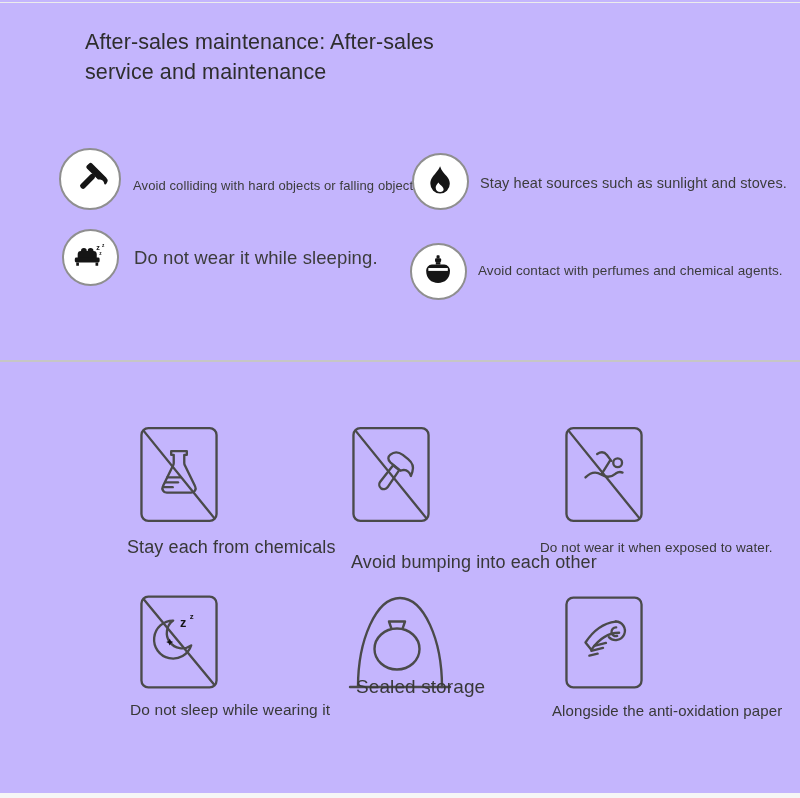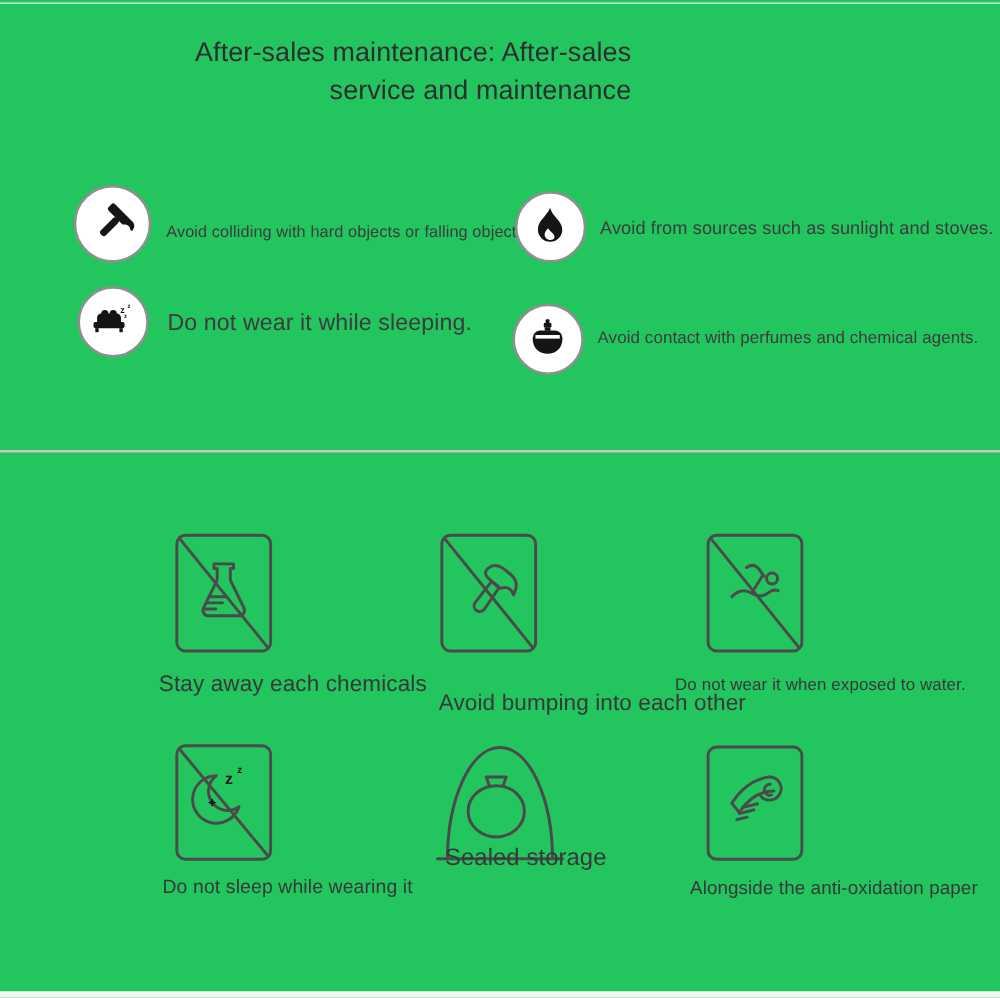--- a/index.html
+++ b/index.html
@@ -1,20 +1,20 @@
 <!DOCTYPE html>
 <html><head>
 <meta charset="utf-8">
 <style>
   * { margin:0; padding:0; box-sizing:border-box; }
   html,body { background:#ffffff; }
   body { font-family:"Liberation Sans","DejaVu Sans",sans-serif; }
   .canvas {
     position:relative; width:800px; height:798px;
-    background:#22c55e; overflow:hidden;text-align:right;
+    background:#c4b5fd; overflow:hidden;
   }
   .hairline-top { position:absolute; left:0; top:2px; width:100%; height:1px; background:#ececec; }
   .band-bottom { position:absolute; left:0; top:793px; width:100%; height:5px; background:#f6f6f6; }
 
   .title {
     position:absolute; left:85px; top:28px; width:420px;
     font-size:21.5px; line-height:29.5px; font-weight:400; color:#2e2e2e;
     letter-spacing:0.1px;
   }
   .title .line { display:block; }
@@ -60,21 +60,21 @@
     </svg>
   </div>
   <div class="tip-text" style="left:133px;top:185px;font-size:13px">Avoid colliding with hard objects or falling objects</div>
 
   <div class="tip-circle" style="left:412px;top:153px;width:57px;height:57px">
     <svg viewBox="0 0 40 40">
       <path class="fl" d="M20 4.5 c1.5 5 4.5 7.5 7 10.5 c2 2.5 3.2 5 3.2 7.8 a10.2 10.2 0 0 1 -20.4 0 c0 -5 3 -8 5.6 -11.2 c2 -2.5 3.6 -4.3 4.6 -7.1 z"></path>
       <path d="M20.2 31.5 c-2.6 0 -4.8 -2 -4.8 -4.6 c0 -2 1.4 -3.6 2.9 -5.3 c1.1 1.9 2.6 2.9 3.9 4.2 c1 1 1.5 2 1.5 3.1 c0 1.4 -1.5 2.6 -3.5 2.6 z" fill="#ffffff"></path>
     </svg>
   </div>
-  <div class="tip-text" style="left:480px;top:183px;font-size:14.5px">Avoid from sources such as sunlight and stoves.</div>
+  <div class="tip-text" style="left:480px;top:183px;font-size:14.5px">Stay heat sources such as sunlight and stoves.</div>
 
   <div class="tip-circle" style="left:62px;top:229px;width:57px;height:57px">
     <svg viewBox="0 0 40 40">
       <circle class="fl" cx="13.5" cy="13.5" r="3"></circle>
       <circle class="fl" cx="20.5" cy="13.5" r="3"></circle>
       <path class="fl" d="M7 21 v-4 a3.5 3.5 0 0 1 3.5 -3.5 h13 A3.5 3.5 0 0 1 27 17 v4 z"></path>
       <rect class="fl" x="4" y="20.5" width="26" height="5.2" rx="1.5"></rect>
       <rect class="fl" x="5.5" y="25.7" width="2.8" height="3.4"></rect>
       <rect class="fl" x="25.7" y="25.7" width="2.8" height="3.4"></rect>
       <text class="zz" x="29.5" y="17.5" font-size="5">z</text>
@@ -98,21 +98,21 @@
   <div class="divider"></div>
 
   <svg class="g-icon" style="left:140px;top:426px;width:78px;height:97px" viewBox="0 0 80 98">
     <rect class="ln" x="1.5" y="1.5" width="77" height="95" rx="7"></rect>
     <path class="ln" d="M32 25 h16 v3.8 h-2.6 v8.5 c0 .8 .2 1.6 .6 2.3 L56.5 61 a4.5 4.5 0 0 1 -4 6.6 h-25 a4.5 4.5 0 0 1 -4 -6.6 L34 39.6 c.4 -.7 .6 -1.5 .6 -2.3 v-8.5 H32 z"></path>
     <path class="ln" d="M28 52 h13"></path>
     <path class="ln" d="M26 57 h13"></path>
     <path class="ln" d="M24.5 62 h9"></path>
     <line class="ln" x1="4" y1="4.5" x2="76" y2="93.5"></line>
   </svg>
-  <div class="g-label" style="left:127px;top:537px;font-size:18px">Stay away each chemicals</div>
+  <div class="g-label" style="left:127px;top:537px;font-size:18px">Stay each from chemicals</div>
 
   <svg class="g-icon" style="left:352px;top:426px;width:78px;height:97px" viewBox="0 0 80 98">
     <rect class="ln" x="1.5" y="1.5" width="77" height="95" rx="7"></rect>
     <g transform="rotate(43 40 47)">
       <path class="ln" d="M27 34 q1 -7.5 9.5 -8.5 l7 -.5 q9 -.5 12 6.5 l1.8 4.2 q-5.5 -3 -9.5 .3 l-2 3 -13.5 .8 q-6 -.5 -5.3 -5.8 z"></path>
       <path class="ln" d="M36.5 40 l8 -.5 3.2 21 a4.8 4.8 0 0 1 -4.3 5.3 a4.8 4.8 0 0 1 -5 -4.3 z"></path>
     </g>
     <line class="ln" x1="4" y1="4.5" x2="76" y2="93.5"></line>
   </svg>
   <div class="g-label" style="left:351px;top:552px;font-size:18px">Avoid bumping into each other</div>

